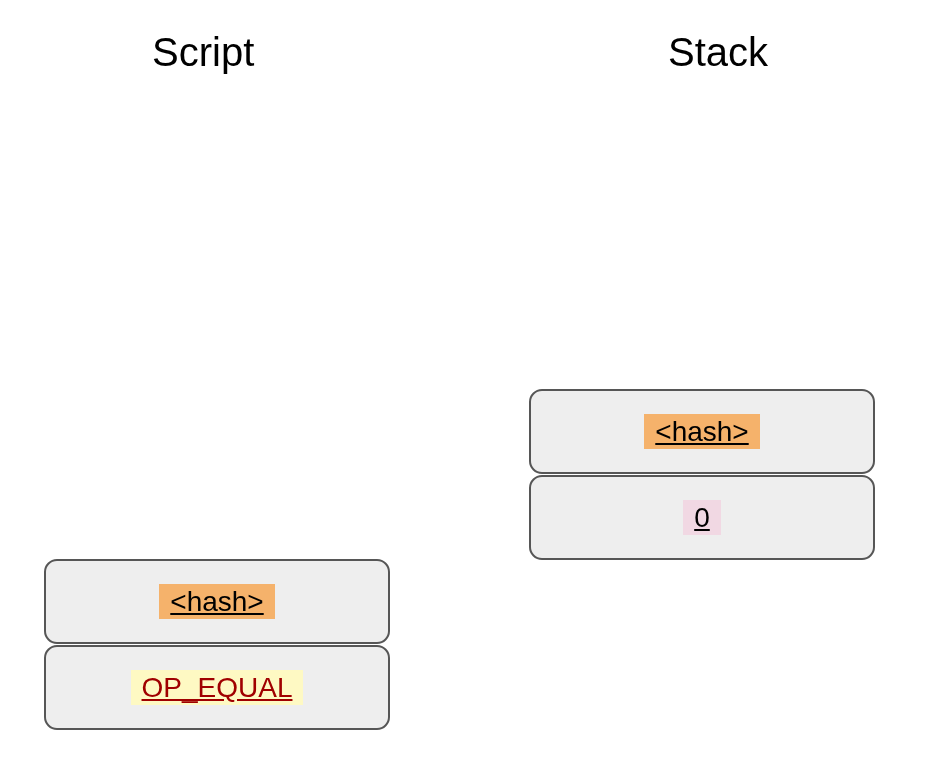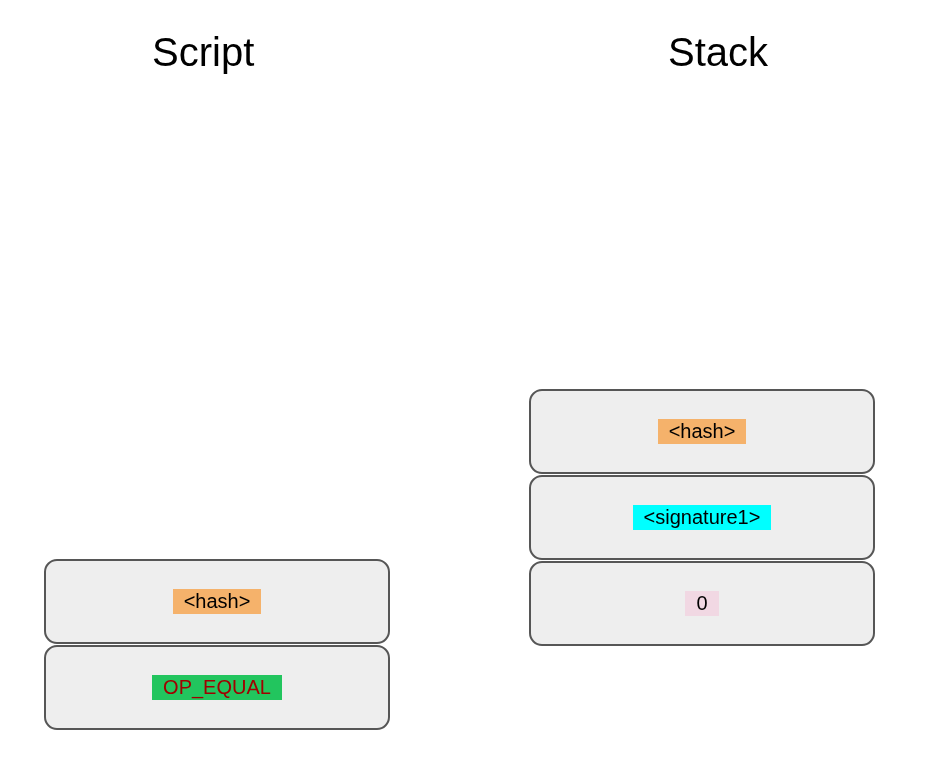--- a/index.html
+++ b/index.html
@@ -54,32 +54,33 @@
     border: 2px solid #565656;
     border-radius: 13px;
     display: flex;
     align-items: center;
     justify-content: center;
     margin-bottom: 1px;
   }
   .cell:last-child { margin-bottom: 0; }
 
   .cell-text {
-    font-size: 20px;
+    font-size: 28px;
     line-height: 1.28;
     color: #000000;
     white-space: nowrap;
     padding: 0 11px;
+    text-decoration: underline;
   }
 
   
   .hl-orange { background: #f5b26b; }
   .hl-cyan   { background: #00ffff; }
   .hl-pink   { background: #f1d8e3; }
-  .hl-red    { background: #22c55e; color: #a00000; }
+  .hl-red    { background: #fef9c3; color: #a00000; }
 </style>
 </head>
 <body>
 
 <div class="canvas">
 
   <div class="col-title" id="title-script">Script</div>
 
   <div class="col-title" id="title-stack">Stack</div>
 
@@ -95,23 +96,20 @@
 
   </div>
 
   <div class="column" id="stack-column">
 
     <div class="cell">
       <span class="cell-text hl-orange">&lt;hash&gt;</span>
     </div>
 
 
-    <div class="cell">
-      <span class="cell-text hl-cyan">&lt;signature1&gt;</span>
-    </div>
 
     <div class="cell">
       <span class="cell-text hl-pink">0</span>
     </div>
 
   </div>
 
 </div>
 
 </body></html>

